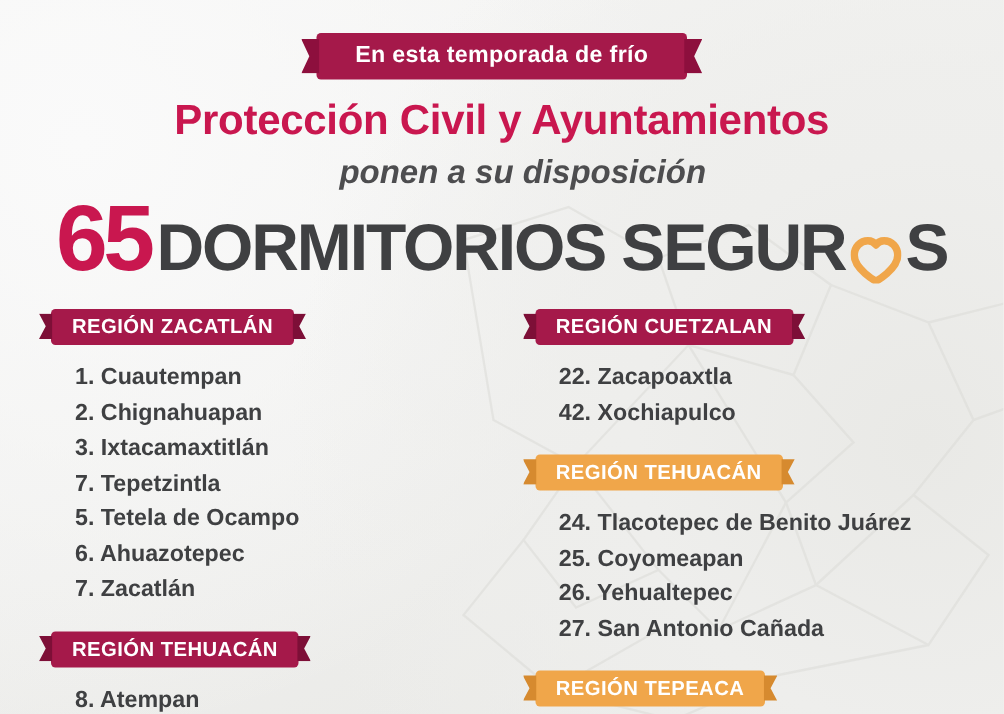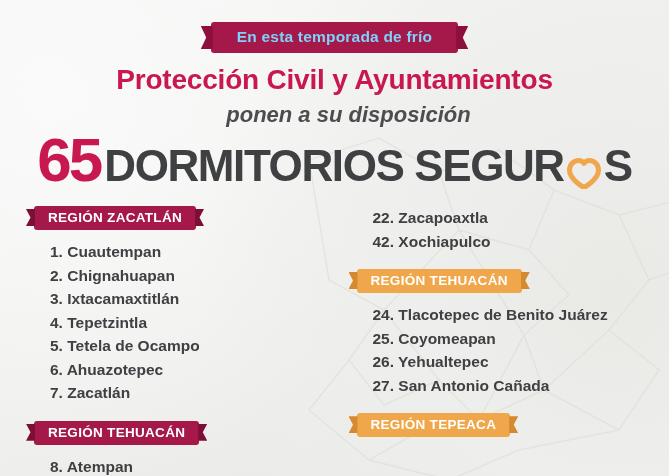--- a/index.html
+++ b/index.html
@@ -36,21 +36,21 @@
 
   .header {
     position: absolute;
     left: 0; right: 0;
     top: 22px;
     text-align: center;
   }
   .ribbon {
     display: inline-block;
     background: #a5194a;
-    color: #7dd3fc;
+    color: #ffffff;
     font-weight: bold;
     font-size: 15.5px;
     letter-spacing: .2px;
     padding: 6px 26px 7px 26px;
     border-radius: 3px;
     position: relative;
   }
   .ribbon:before, .ribbon:after {
     content: "";
     position: absolute;
@@ -198,39 +198,40 @@
   <div class="columns">
 
     <div class="col left">
 
       <div class="group">
         <div class="region mag">REGIÓN ZACATLÁN</div>
         <ul class="list">
           <li>1. Cuautempan</li>
           <li>2. Chignahuapan</li>
           <li>3. Ixtacamaxtitlán</li>
-          <li>4. Tepetzintla</li>
+          <li>7. Tepetzintla</li>
           <li>5. Tetela de Ocampo</li>
           <li>6. Ahuazotepec</li>
           <li>7. Zacatlán</li>
         </ul>
       </div>
 
       <div class="group">
         <div class="region mag">REGIÓN TEHUACÁN</div>
         <ul class="list">
           <li>8. Atempan</li>
         </ul>
       </div>
 
     </div>
 
     <div class="col right">
 
       <div class="group">
+        <div class="region mag">REGIÓN CUETZALAN</div>
         <ul class="list">
           <li>22. Zacapoaxtla</li>
           <li>42. Xochiapulco</li>
         </ul>
       </div>
 
       <div class="group">
         <div class="region org">REGIÓN TEHUACÁN</div>
         <ul class="list">
           <li>24. Tlacotepec de Benito Juárez</li>

